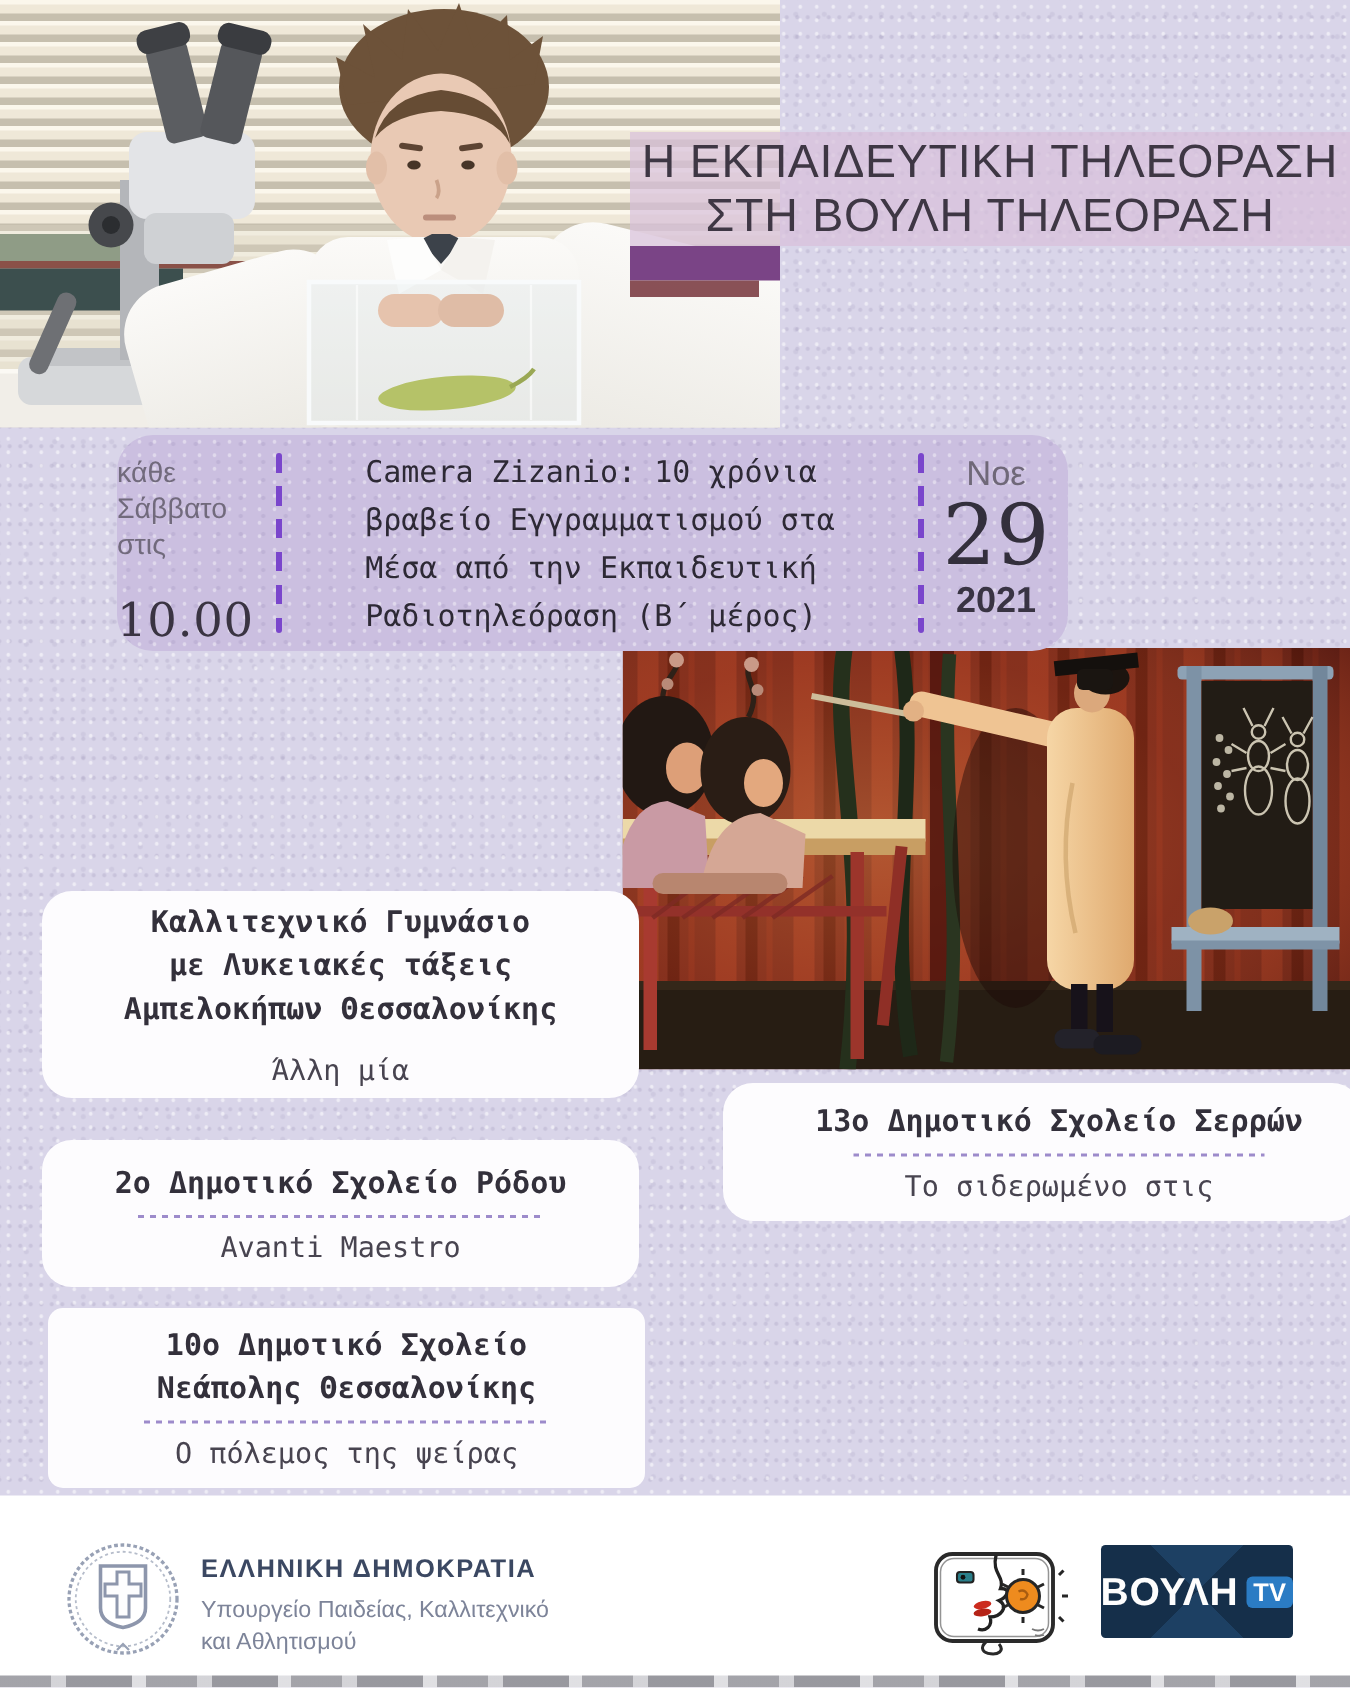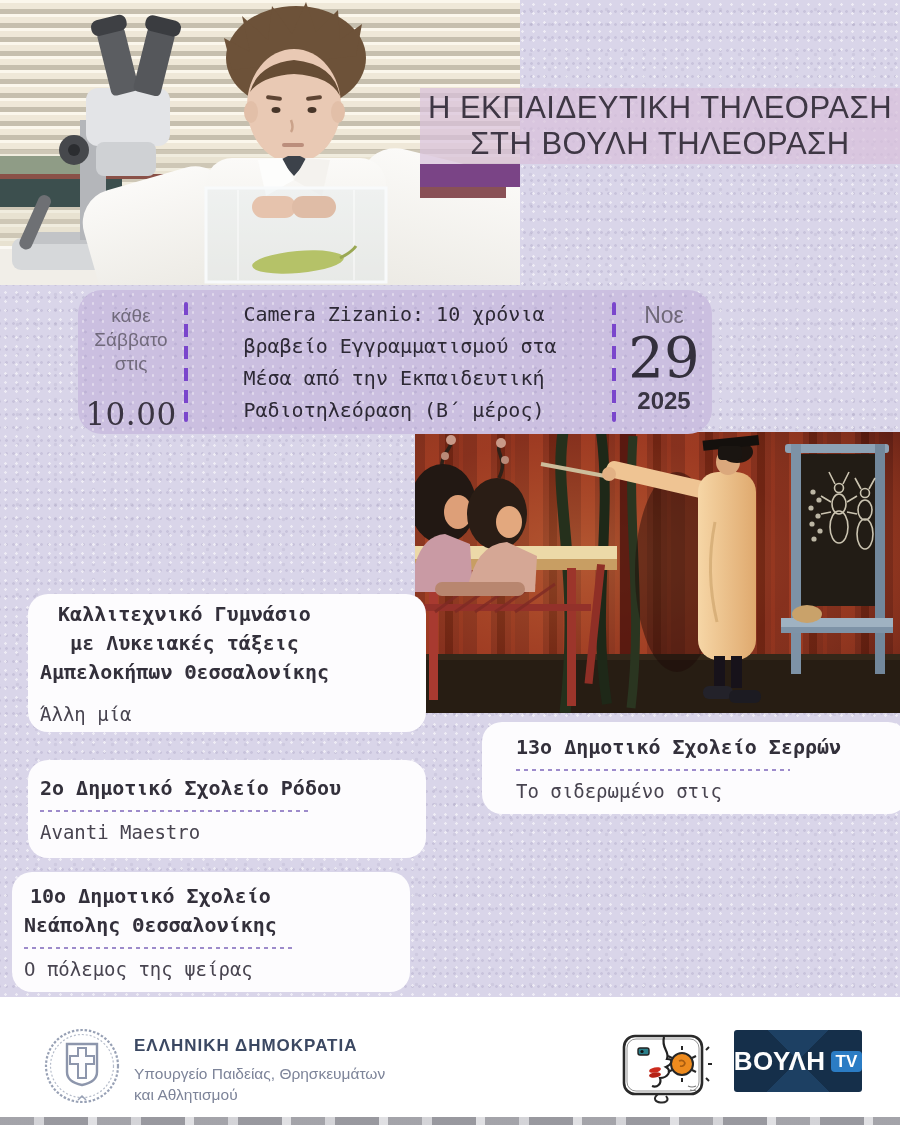--- a/index.html
+++ b/index.html
@@ -30,40 +30,40 @@
   #theater{left:415px;top:432px;width:485px;height:281px;}
 
   
   .banner{position:absolute;left:78px;top:290px;width:634px;height:144px;
       background-color:#cbbfe0;border-radius:24px;z-index:4;display:flex;align-items:stretch;
       background-image:radial-gradient(circle, rgba(255,255,255,.4) 0 1px, transparent 1.5px),
         radial-gradient(circle, rgba(100,85,140,.12) 0 1px, transparent 1.8px);
       background-size:10px 9px,15px 12px;}
   .vdash{width:4px;margin:12px 0;border-radius:2px;
       background-image:repeating-linear-gradient(180deg,#7a46cc 0 13px,transparent 13px 22px);}
-  .when{width:106px;text-align:center;padding-top:14px;font-family:"Liberation Sans",sans-serif;}
+  .when{width:106px;text-align:left;padding-top:14px;font-family:"Liberation Sans",sans-serif;}
   .when .w1{font-size:19px;line-height:24px;color:#716a7c;}
   .when .w2{font-family:"DejaVu Serif",serif;font-size:31px;color:#3a3442;margin-top:20px;letter-spacing:.5px;}
   .prog{flex:1;display:flex;align-items:center;justify-content:center;padding:0 10px;}
   .prog p{margin:0;font-size:20px;line-height:32px;font-weight:normal;color:#2d2935;text-align:left;}
   .date{width:96px;text-align:center;padding-top:12px;}
   .date .mon{font-family:"Liberation Sans",sans-serif;font-size:23px;color:#6f6878;}
   .date .day{font-family:"DejaVu Serif",serif;font-size:56px;line-height:58px;color:#332f3c;}
   .date .yr{font-family:"Liberation Sans",sans-serif;font-size:24px;font-weight:bold;color:#393443;}
 
   
   .card{position:absolute;background:#fdfcfe;border-radius:20px;z-index:3;
-      display:flex;flex-direction:column;justify-content:center;align-items:flex-start;padding:6px 12px;}
+      display:flex;flex-direction:column;justify-content:center;align-items:center;padding:6px 12px;}
   .card .school{font-size:20px;line-height:29px;font-weight:bold;color:#33303b;text-align:center;}
   .card .dash{height:2px;width:72%;margin:7px 0;
       background-image:repeating-linear-gradient(90deg,#9d8bcb 0 4px,transparent 4px 8px);}
   .card .film{font-size:19px;line-height:26px;color:#484450;text-align:center;}
   #cardL1{left:28px;top:594px;width:374px;height:126px;}
   #cardL2{left:28px;top:760px;width:374px;height:86px;}
-  #cardL3{left:12px;top:872px;width:374px;height:108px;}
+  #cardL3{left:32px;top:872px;width:374px;height:108px;border-radius:10px;}
   #cardR1{left:482px;top:722px;width:380px;height:80px;padding-left:34px;}
   #cardR2{left:482px;top:826px;width:380px;height:126px;}
 
   
   .gov-emblem{position:absolute;left:42px;top:1026px;z-index:5;}
   .gov-text{position:absolute;left:134px;top:1036px;z-index:5;font-family:"Liberation Sans",sans-serif;}
   .gov-text .rep{font-size:17px;font-weight:bold;letter-spacing:1px;color:#3b4862;}
   .gov-text .min{font-size:15.5px;line-height:21px;color:#7d8499;margin-top:7px;}
   .tv-doodle{position:absolute;left:616px;top:1022px;z-index:5;}
   .vouli{position:absolute;left:734px;top:1030px;width:128px;height:62px;z-index:5;border-radius:3px;
@@ -283,21 +283,21 @@
     <div class="prog">
       <p class="ml">Camera Zizanio: 10 χρόνια
 βραβείο Εγγραμματισμού στα
 Μέσα από την Εκπαιδευτική
 Ραδιοτηλεόραση (Β΄ μέρος)</p>
     </div>
     <div class="vdash"></div>
     <div class="date">
       <div class="mon">Νοε</div>
       <div class="day">29</div>
-      <div class="yr">2025</div>
+      <div class="yr">2021</div>
     </div>
   </div>
 
   <div class="card" id="cardL1">
     <div class="school ml">Καλλιτεχνικό Γυμνάσιο
 με Λυκειακές τάξεις
 Αμπελοκήπων Θεσσαλονίκης</div>
     <div class="dash"></div>
     <div class="film ml">Άλλη μία</div>
   </div>
@@ -322,21 +322,21 @@
     <svg width="80" height="80" viewBox="0 0 80 80">
       <circle cx="40" cy="40" r="36" fill="none" stroke="#98a1b5" stroke-width="2.2" stroke-dasharray="2.5 1.8"></circle>
       <circle cx="40" cy="40" r="31.5" fill="none" stroke="#a3abbd" stroke-width="1.2" stroke-dasharray="2 2" opacity="0.8"></circle>
       <path d="M36 74 L40 70 L44 74" fill="none" stroke="#98a1b5" stroke-width="1.5"></path>
       <path d="M25 18 h30 v28 q0 10 -15 13 q-15 -3 -15 -13 z" fill="#ffffff" stroke="#8d96ac" stroke-width="2.4"></path>
       <path d="M36 22 h8 v8 h8 v8 h-8 v14 h-8 v-14 h-8 v-8 h8 z" fill="#fdfdfe" stroke="#8d96ac" stroke-width="2"></path>
     </svg>
   </div>
   <div class="gov-text">
     <div class="rep">ΕΛΛΗΝΙΚΗ ΔΗΜΟΚΡΑΤΙΑ</div>
-    <div class="min ml">Υπουργείο Παιδείας, Θρησκευμάτων
+    <div class="min ml">Υπουργείο Παιδείας, Καλλιτεχνικό
 και Αθλητισμού</div>
   </div>
 
   <div class="tv-doodle">
     <svg width="100" height="84" viewBox="0 0 100 84">
       <rect x="8" y="14" width="78" height="58" rx="11" fill="#ffffff" stroke="#2a2a2a" stroke-width="2.6"></rect>
       <rect x="11" y="17" width="72" height="52" rx="9" fill="none" stroke="#2a2a2a" stroke-width="1" opacity="0.5"></rect>
       <path d="M42 72 C 30 82, 58 84, 50 74" stroke="#2a2a2a" stroke-width="2" fill="none"></path>
       <path d="M48 15 C 45 27, 54 29, 51 37 C 59 37, 55 43, 50 45 C 57 49, 51 56, 44 56 C 46 62, 41 66, 36 64" stroke="#222222" stroke-width="2.2" fill="none"></path>
       <ellipse cx="39" cy="48" rx="6" ry="2.6" fill="#cc2b1e" transform="rotate(-12 39 48)"></ellipse>

